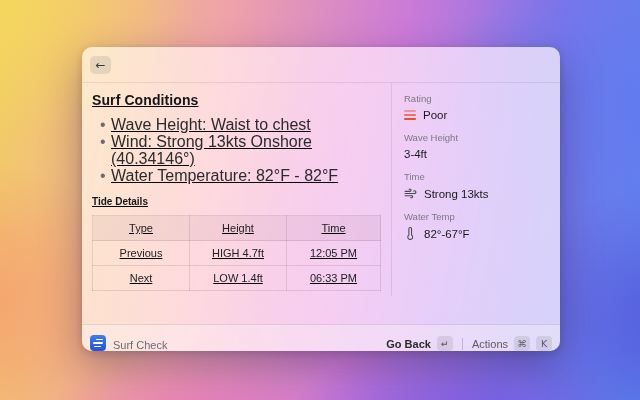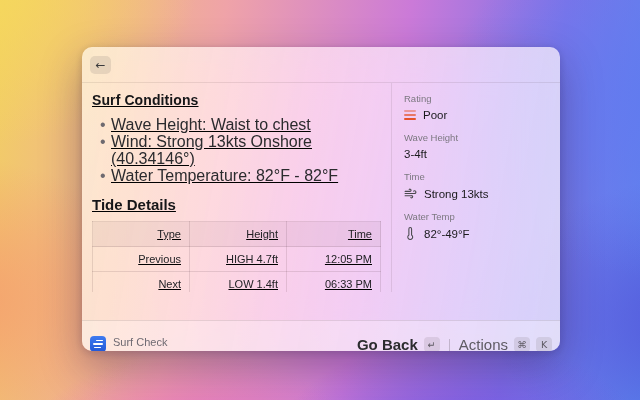--- a/index.html
+++ b/index.html
@@ -34,54 +34,54 @@
     font-family: "DejaVu Sans", sans-serif; }
   
   .win-main { flex: 1; display: flex; min-height: 0; }
   .content { width: 310px; flex: 0 0 310px; padding: 9px 10px 0 10px; overflow: hidden;
     border-right: 1px solid rgba(60,40,40,0.1); text-decoration: underline; }
   .h1 { font-size: 14px; font-weight: 700; color: #161618; letter-spacing: .1px; }
   .bullets { list-style: none; margin: 8px 0 12px 6px; }
   .bullets li { position: relative; padding-left: 13px; font-size: 16px; color: #2b2b2e;
     line-height: 17px; }
   .bullets li::before { content: "•"; position: absolute; left: 2px; color: #6e6a70; }
-  .h2 { font-size: 15px; font-weight: 700; color: #161618; margin-bottom: 8px; }
+  .h2 { font-size: 10px; font-weight: 700; color: #161618; margin-bottom: 8px; }
   table.tide { width: 289px; border-collapse: collapse; font-size: 11px; color: #222225;
     border: 1px solid rgba(90,60,70,0.18); margin-bottom: 13px; }
-  table.tide th, table.tide td { border: 1px solid rgba(90,60,70,0.15); text-align: right;
+  table.tide th, table.tide td { border: 1px solid rgba(90,60,70,0.15); text-align: center;
     font-weight: 400; padding: 0 8px; height: 25px; }
   table.tide th { background: rgba(120,70,90,0.07); font-weight: 500; color: #1d1d20; }
   table.tide col.c1 { width: 97px; } table.tide col.c2 { width: 97px; }
   
   .sidebar { flex: 1; padding: 10px 12px; overflow: hidden; }
   .meta-label { font-size: 9.5px; color: #7c7880; margin-bottom: 5px; }
   .meta-value { display: flex; align-items: center; gap: 7px; font-size: 11.5px;
     color: #1a1a1c; font-weight: 500; margin-bottom: 11px; }
   .levels-icon { display: inline-flex; flex-direction: column; gap: 2px; width: 12px; }
   .levels-icon i { display: block; height: 2px; border-radius: 1px; background: #e4512a; }
   .levels-icon i:nth-child(1) { opacity: .45; }
   .levels-icon i:nth-child(2) { opacity: .7; }
   .levels-icon i:nth-child(3) { opacity: 1; }
   .svg-ic { width: 13px; height: 13px; stroke: #4a4a4e; fill: none;
     stroke-width: 2; stroke-linecap: round; stroke-linejoin: round; flex: 0 0 13px; }
   
-  .win-footer { height: 27px; flex: 0 0 27px; display: flex; align-items: flex-start;
-    padding: 15px 8px; border-top: 1px solid rgba(60,40,40,0.12);
+  .win-footer { height: 27px; flex: 0 0 27px; display: flex; align-items: flex-end;
+    padding: 0 8px; border-top: 1px solid rgba(60,40,40,0.12);
     background: rgba(255,252,253,0.28); margin-top: 28px; }
   .app-icon { width: 16px; height: 16px; border-radius: 4px;
     background: linear-gradient(180deg, #3e7bf0, #2257d6);
     display: flex; flex-direction: column; justify-content: center; gap: 2px;
     padding-left: 3px; flex: 0 0 16px; }
   .app-icon i { display: block; height: 1.6px; border-radius: 1px; background: #fff; }
   .app-icon i:nth-child(1) { width: 7px; margin-left: 3px; }
   .app-icon i:nth-child(2) { width: 10px; }
   .app-icon i:nth-child(3) { width: 7px; margin-left: 1px; }
   .app-name { font-size: 11px; color: #6e6a72; margin-left: 7px; }
   .footer-right { margin-left: auto; display: flex; align-items: center; gap: 6px; }
-  .fr-label { font-size: 15px; font-weight: 600; color: #2c2c2f; }
+  .fr-label { font-size: 11px; font-weight: 600; color: #2c2c2f; }
   .fr-label.dim { font-weight: 400; color: #5f5b64; }
   .keycap { min-width: 16px; height: 15px; padding: 0 3px; border-radius: 4px;
     background: rgba(120,105,115,0.16); color: #5f5b64; font-size: 9.5px;
     display: flex; align-items: center; justify-content: center;
     font-family: "DejaVu Sans", sans-serif; }
   .footer-sep { width: 1px; height: 12px; background: rgba(100,90,100,0.3); margin: 0 3px; }
 </style>
 </head>
 <body>
 
@@ -164,21 +164,21 @@
           <span>Strong 13kts</span>
         </div>
       </div>
 
       <div>
         <div class="meta-label">Water Temp</div>
         <div class="meta-value">
           <svg class="svg-ic" viewBox="0 0 24 24">
             <path d="M14 14.76V3.5a2.5 2.5 0 0 0-5 0v11.26a4.5 4.5 0 1 0 5 0z"></path>
           </svg>
-          <span>82°-49°F</span>
+          <span>82°-67°F</span>
         </div>
       </div>
 
     </div>
   </div>
 
   <div class="win-footer">
     <span class="app-icon">
       <i></i>
         <i></i>

